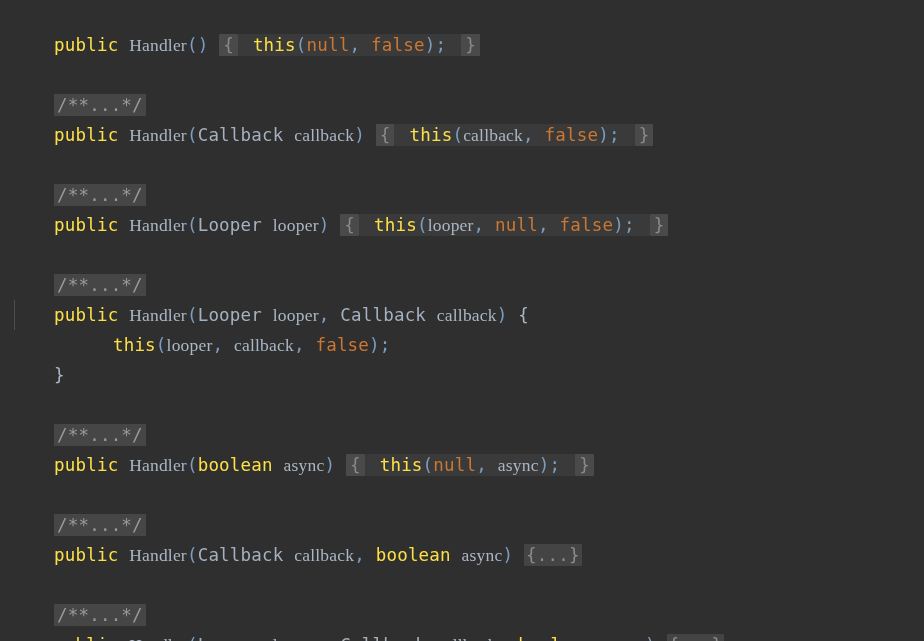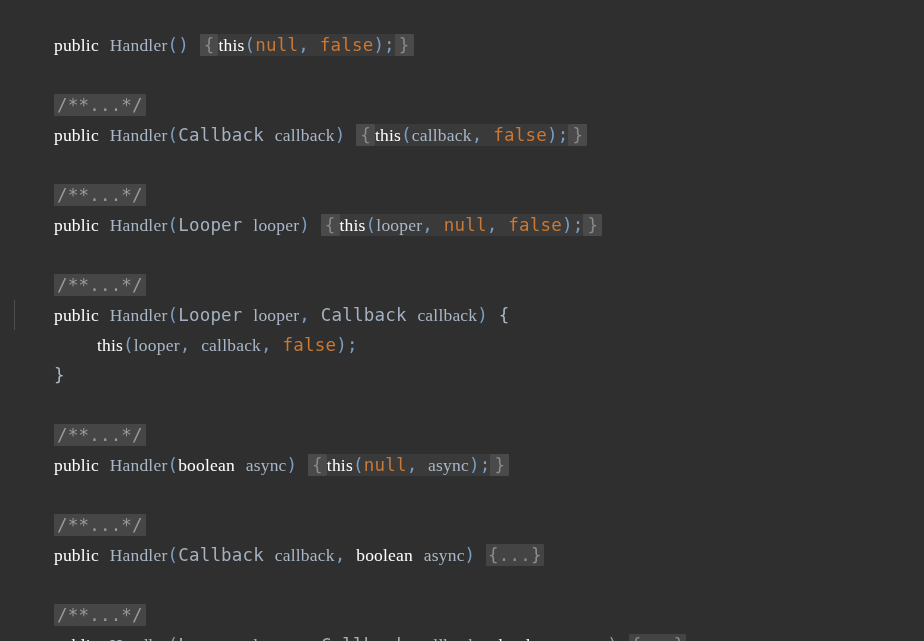--- a/index.html
+++ b/index.html
@@ -33,21 +33,21 @@
     padding-left: 11px;
     box-sizing: border-box;
     color: #a9b7c6;
   }
 
   .line.blank {
     height: 30px;
   }
 
   
-  .kw      { color: #ffffff; font-family: Liberation Serif, serif; }            
+  .kw      { color: #fde047; }            
   .ident   { color: #a9b7c6; font-family: Liberation Serif, serif; }            
   .type    { color: #a4b1c0; }            
   .punc    { color: #7a9ec2; }            
   .lit     { color: #cc7832; }            
   .brace   { color: #a9b7c6; }
 
   
   .fold {
     background: #444444;
     color: #8c8c8c;
@@ -62,21 +62,21 @@
   }
   .fold-brace {
     background: #4a4a4a;
     color: #8a8a8a;
     border-radius: 1px;
     padding: 1px 4px;
   }
   .fold-body {
     background: #3a3a3a;
     border-radius: 1px;
-    padding: 1px 0;
+    padding: 1px 15px;
   }
 
   
   .indent-guide {
     position: absolute;
     left: 14px;
     width: 1px;
     background: #4e4e4e;
   }
 </style>
@@ -112,21 +112,21 @@
   <div class="line blank"></div>
 
   <div class="line">
     <span class="fold-doc">/**...*/</span>
   </div>
 
   <div class="line">
     <span class="kw">public</span><span> </span><span class="ident">Handler</span><span class="punc">(</span><span class="type">Looper</span><span> </span><span class="ident">looper</span><span class="punc">, </span><span class="type">Callback</span><span> </span><span class="ident">callback</span><span class="punc">)</span><span> </span><span class="brace">{</span>
   </div>
 
-  <div class="line" style="padding-left:0;">
+  <div class="line" style="padding-left:16px;">
     <span class="indent-guide" style="top:0;height:30px;"></span><span style="padding-left:11px;">    </span><span class="kw">this</span><span class="punc">(</span><span class="ident">looper</span><span class="punc">, </span><span class="ident">callback</span><span class="punc">, </span><span class="lit">false</span><span class="punc">);</span>
   </div>
 
   <div class="line">
     <span class="brace">}</span>
   </div>
 
   <div class="line blank"></div>
 
   <div class="line">

